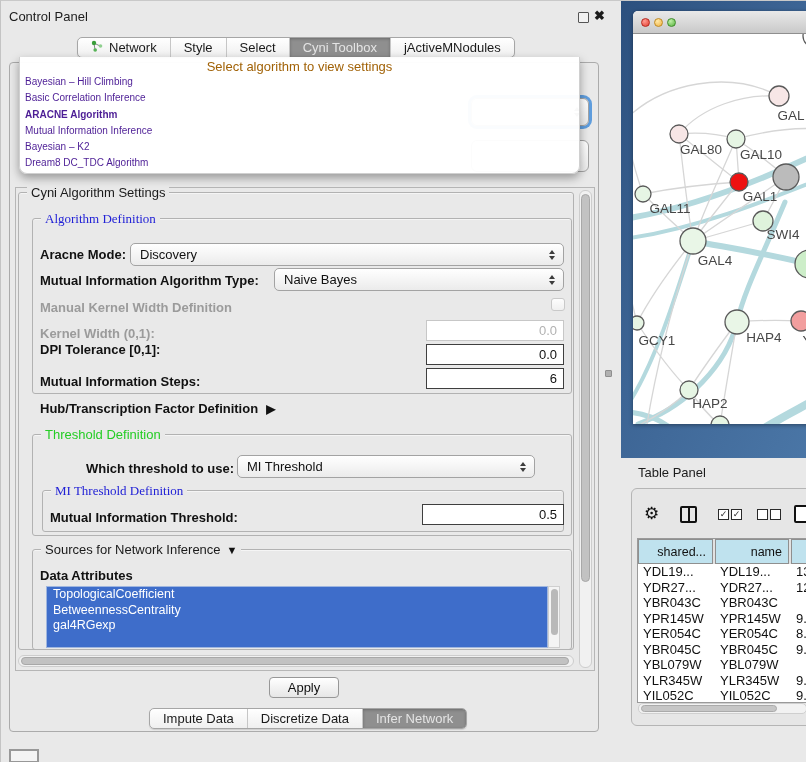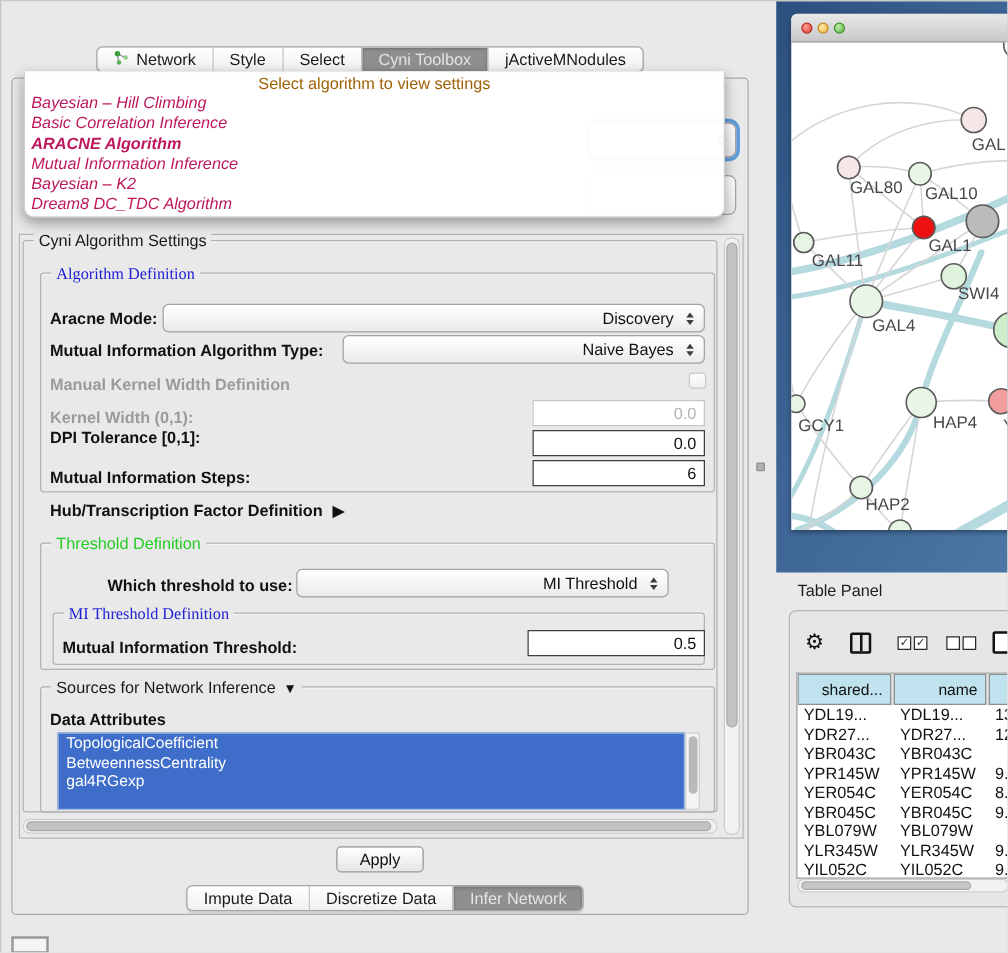--- a/index.html
+++ b/index.html
@@ -23,37 +23,37 @@
         border-left:1px solid #c6c6c6; white-space:nowrap; }
   .tab:first-child{ border-left:none; }
   .tab.selected{ background:#8f8f8f; color:#e4e4e4; box-shadow:inset 0 1px 3px rgba(0,0,0,.25); }
 
   .cp-outer{ position:absolute; left:8px; top:61px; width:590px; height:670px;
              border:1px solid #ababab; border-radius:4px; background:#e9e9e9; }
 
   
   .combo{ position:absolute; border:1px solid #a3a3a3; border-radius:5px;
           background:linear-gradient(#ffffff,#ebebeb); font-size:13px; color:#111;
-          display:flex; align-items:center; padding:0 24px 0 9px;justify-content:flex-end; }
+          display:flex; align-items:center; padding:0 24px 0 9px; }
   .combo .updown{ position:absolute; right:8px; top:50%; transform:translateY(-50%);
                   display:flex; flex-direction:column; gap:2px; }
   .tri-up{ width:0;height:0;border-left:3.5px solid transparent;border-right:3.5px solid transparent;
            border-bottom:4.5px solid #3c3c3c; }
   .tri-down{ width:0;height:0;border-left:3.5px solid transparent;border-right:3.5px solid transparent;
              border-top:4.5px solid #3c3c3c; }
   .combo.ghost-a{ left:470px; top:97px; width:118px; height:28px; border-radius:6px;
                   box-shadow:0 0 0 3px #5f9ddd; }
   .combo.ghost-b{ left:470px; top:139px; width:118px; height:32px; border-radius:6px; }
 
   
   .algo-overlay{ position:absolute; left:18px; top:56px; width:561px; height:117px; z-index:30;
                  background:rgba(255,255,255,.97); border:1px solid #d0d0d0; border-top:none;
                  border-radius:0 0 8px 8px; box-shadow:0 4px 10px rgba(0,0,0,.35); overflow:hidden; }
   .algo-placeholder{ text-align:center; color:#a16207; font-size:13px; padding-top:2px; height:17px; }
-  .algo-item{ font-size:13px; color:#be185d; height:16.3px; line-height:16.3px; padding-left:5px; white-space:nowrap;font-style:italic; }
+  .algo-item{ font-size:10px; color:#4c1d95; height:16.3px; line-height:16.3px; padding-left:5px; white-space:nowrap; }
   .algo-item.bold{ font-weight:bold; }
 
   
   .scrollpane{ position:absolute; left:14px; top:186px; width:580px; height:484px;
                border:1px solid #b6b6b6; background:#e9e9e9; }
   .group{ position:absolute; border:1px solid #b2b2b2; border-radius:3px;
           box-shadow:inset 0 1px 0 rgba(255,255,255,.55); }
   .legend{ position:absolute; top:-8px; left:8px; background:#e9e9e9; padding:0 4px;
            font-size:13px; color:#1a1a1a; white-space:nowrap; }
   .legend.blue{ color:#2121d6;font-family:Liberation Serif, serif; } .legend.green{ color:#25cd25; }
@@ -133,20 +133,25 @@
   .tp-hthumb{ position:absolute; left:2px; top:1px; width:136px; height:7px;
               background:#c6c6c6; border:1px solid #aaa; border-radius:4px; }
 
   .net-tab-icon{ display:inline-block; width:13px; height:13px; }
 </style>
 </head>
 <body>
 
 <div class="screen">
 
+  <div class="cp-titlebar">
+    <span class="cp-title">Control Panel</span>
+    <span class="float-icon"></span>
+    <span class="close-icon">✖</span>
+  </div>
 
   <div class="tabstrip top">
       <div class="tab">
         <span><svg class="net-tab-icon" viewBox="0 0 13 13">
             <line x1="3" y1="3" x2="9" y2="6" stroke="#888" stroke-width="1"></line>
             <line x1="3" y1="3" x2="4" y2="10" stroke="#888" stroke-width="1"></line>
             <circle cx="3" cy="3" r="2.2" fill="#3a9e3a"></circle>
             <circle cx="9.5" cy="6" r="1.8" fill="#8fd08f"></circle>
             <circle cx="4.2" cy="10" r="1.8" fill="#57b357"></circle>
           </svg></span>

